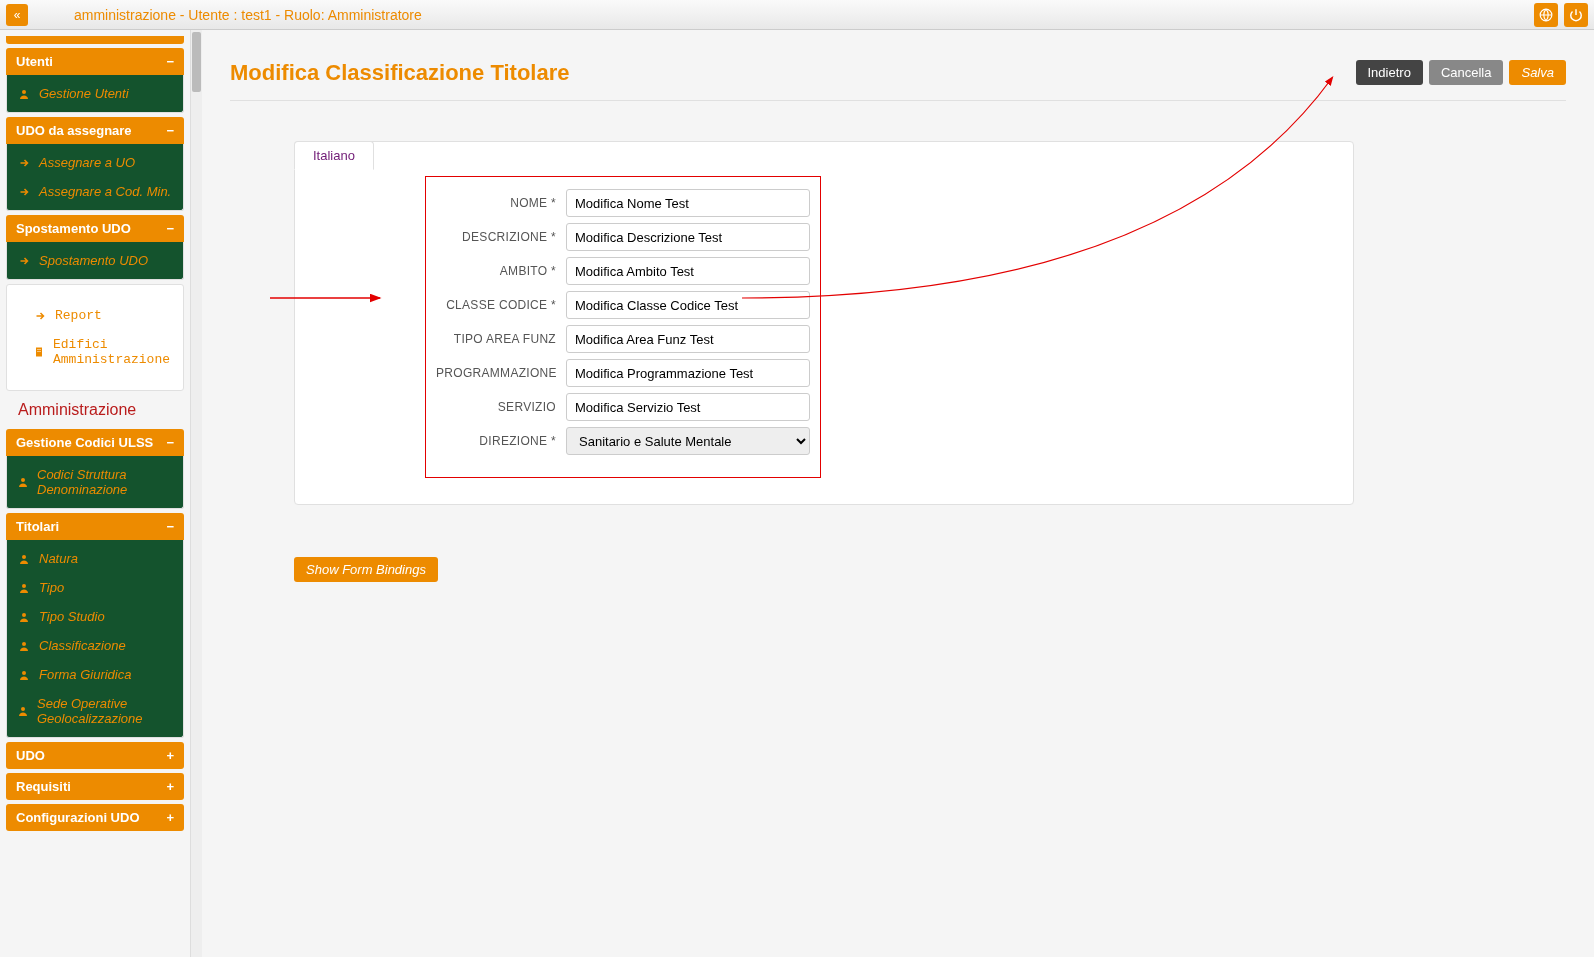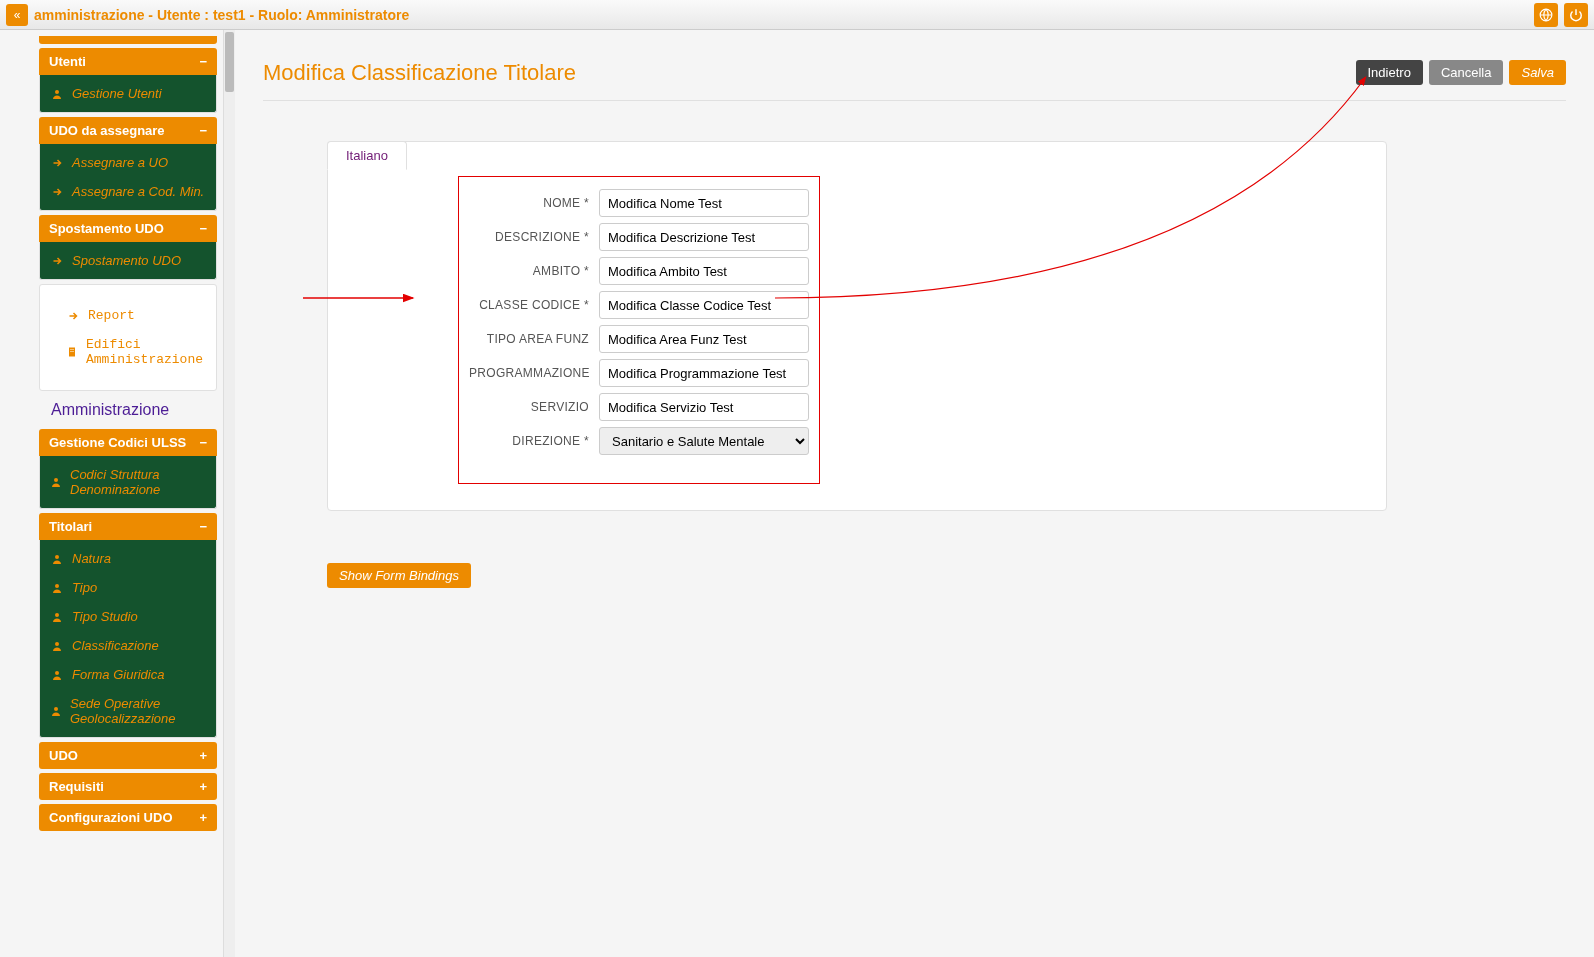--- a/index.html
+++ b/index.html
@@ -1,49 +1,49 @@
 <!DOCTYPE html>
 <html><head>
 <meta charset="utf-8">
 <style>
 * { box-sizing: border-box; margin: 0; padding: 0; }
 body { font-family: -apple-system, BlinkMacSystemFont, "Segoe UI", Arial, sans-serif; background: #f5f5f5; font-size: 13px; color: #333; }
 .topbar { background: linear-gradient(#fafafa, #e8e8e8); border-bottom: 1px solid #ccc; height: 30px; display: flex; align-items: center; padding: 0 6px; }
 .topbar-left { display: flex; align-items: center; gap: 6px; }
 .collapse-btn { background: #ed8b00; color: #fff; width: 22px; height: 22px; border-radius: 3px; display: flex; align-items: center; justify-content: center; font-size: 12px; cursor: pointer; border: none; }
-.topbar-title { color: #ed8b00; font-weight: 700; font-size: 14px; }
+.topbar-title { color: #ed8b00; font-weight: 400; font-size: 14px; margin-left: 40px; }
 .topbar-right { margin-left: auto; display: flex; gap: 6px; }
 .topbar-icon { background: #ed8b00; color: #fff; width: 24px; height: 24px; border-radius: 3px; display: flex; align-items: center; justify-content: center; cursor: pointer; border: none; font-size: 14px; }
 
 .layout { display: flex; min-height: calc(100vh - 30px); }
-.sidebar { width: 190px; padding: 6px; background: #f5f5f5; flex-shrink: 0; margin-left: 33px; }
+.sidebar { width: 190px; padding: 6px; background: #f5f5f5; flex-shrink: 0; }
 .panel-head { background: #ed8b00; color: #fff; padding: 6px 10px; border-radius: 3px 3px 0 0; font-weight: 600; font-size: 13px; display: flex; justify-content: space-between; align-items: center; cursor: pointer; margin-top: 4px; }
 .panel-head.collapsed { border-radius: 3px; }
 .panel-body { background: #14532d; border: 1px solid #e0e0e0; border-top: none; border-radius: 0 0 3px 3px; padding: 4px 0; font-style: italic; }
 .nav-item { color: #ed8b00; padding: 7px 10px; display: flex; align-items: center; gap: 8px; cursor: pointer; font-size: 13px; }
 .nav-icon { width: 14px; display: inline-flex; justify-content: center; font-size: 12px; }
 .plain-item { background: #fff; border: 1px solid #e0e0e0; border-radius: 3px; margin-top: 4px; padding: 16px; font-family: Liberation Mono, monospace; }
-.section-title { font-size: 16px; color: #4c1d95; padding: 10px 12px 6px; }
+.section-title { font-size: 16px; color: #b91c1c; padding: 10px 12px 6px; }
 
 .scrollbar { width: 12px; background: #eee; border-left: 1px solid #ddd; position: relative; flex-shrink: 0; }
 .scroll-thumb { position: absolute; left: 1px; right: 1px; top: 2px; height: 60px; background: #bbb; border-radius: 2px; }
 
 .main { flex: 1; padding: 30px 28px; background: #f5f5f5; }
 .page-head { display: flex; justify-content: space-between; align-items: flex-start; border-bottom: 1px solid #e0e0e0; padding-bottom: 14px; margin-bottom: 40px; }
-.page-title { color: #ed8b00; font-size: 22px; font-weight: 400; }
+.page-title { color: #ed8b00; font-size: 22px; font-weight: 700; }
 .btn-row { display: flex; gap: 6px; }
 .btn { padding: 5px 12px; border-radius: 3px; color: #fff; font-size: 13px; border: none; cursor: pointer; }
 .btn-dark { background: #444; }
 .btn-gray { background: #888; }
 .btn-orange { background: #ed8b00; font-style: italic; }
 
 .form-card { background: #fff; border: 1px solid #e0e0e0; border-radius: 4px; position: relative; margin-left: 64px; width: 1060px; max-width: 100%; }
 .tab { position: absolute; top: -1px; left: -1px; background: #fff; border: 1px solid #e0e0e0; border-bottom: 1px solid #fff; padding: 6px 18px; border-radius: 4px 4px 0 0; font-size: 13px; color: #701a75; }
 .form-inner { padding: 34px 20px 26px; }
-.highlight-box { border: 1.5px solid #e30000; padding: 6px 10px 22px; width: 362px; margin-left: 110px; }
+.highlight-box { border: 1.5px solid #e30000; padding: 6px 10px 16px; width: 396px; margin-left: 110px; }
 .form-row { display: flex; align-items: center; margin: 6px 0; }
 .form-label { width: 120px; text-align: right; margin-right: 10px; font-size: 12px; color: #555; letter-spacing: .3px; }
 .form-input { flex: 1; padding: 4px 8px; border: 1px solid #ccc; border-radius: 3px; font-size: 13px; height: 28px; }
 .form-select { flex: 1; padding: 4px 8px; border: 1px solid #ccc; border-radius: 3px; font-size: 13px; height: 28px; background: #eee; }
 
 .show-bindings { margin-top: 52px; margin-left: 0; }
 
 
 .arrow-left { position: absolute; }
 .arrow-left svg, .curve svg { overflow: visible; }

